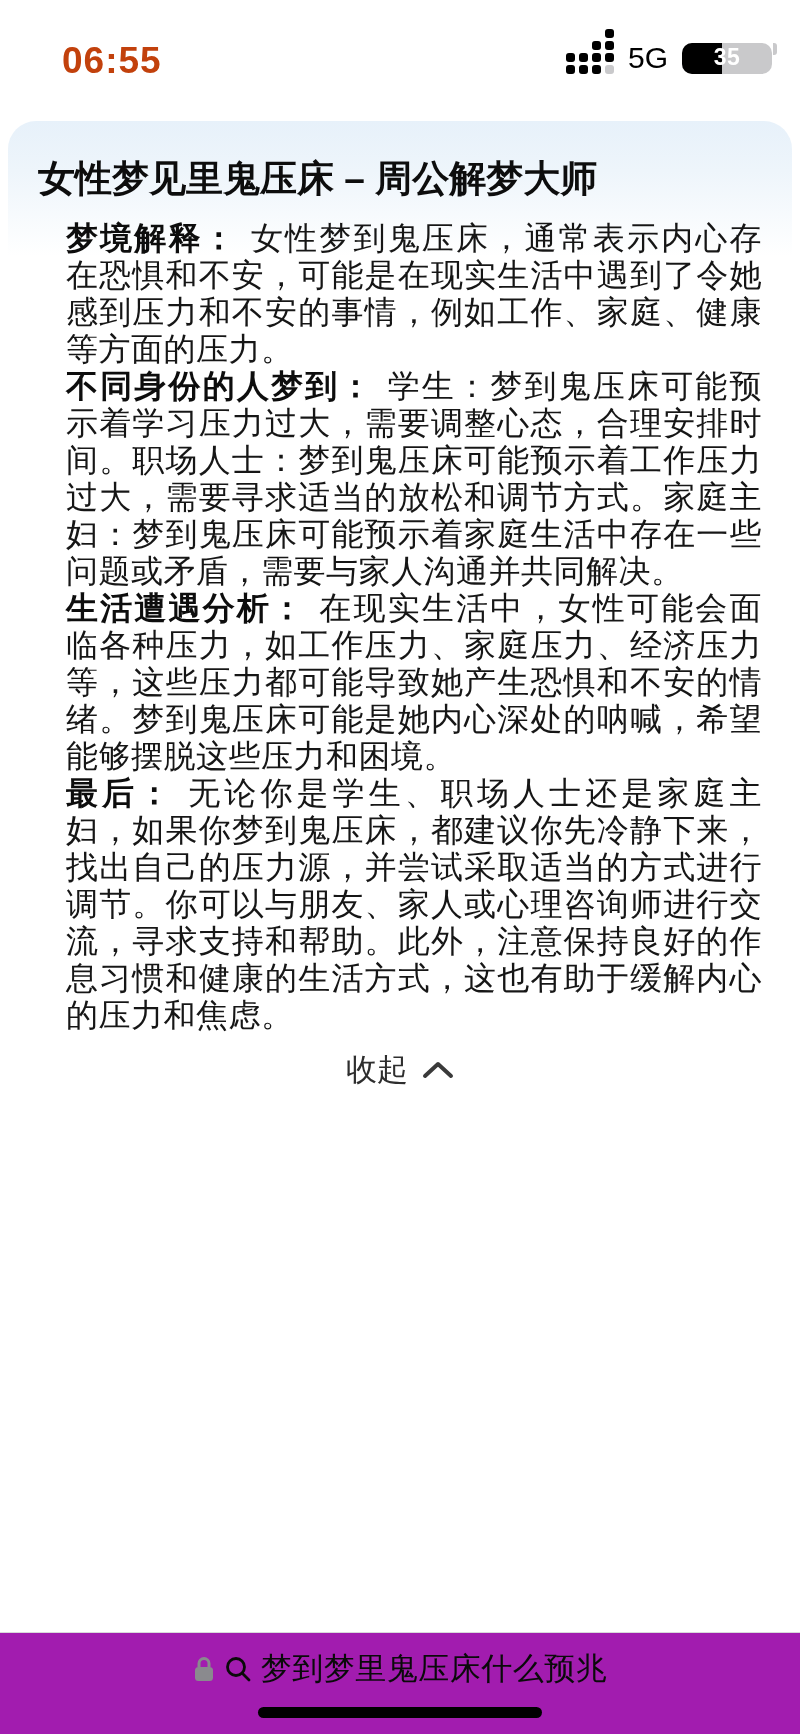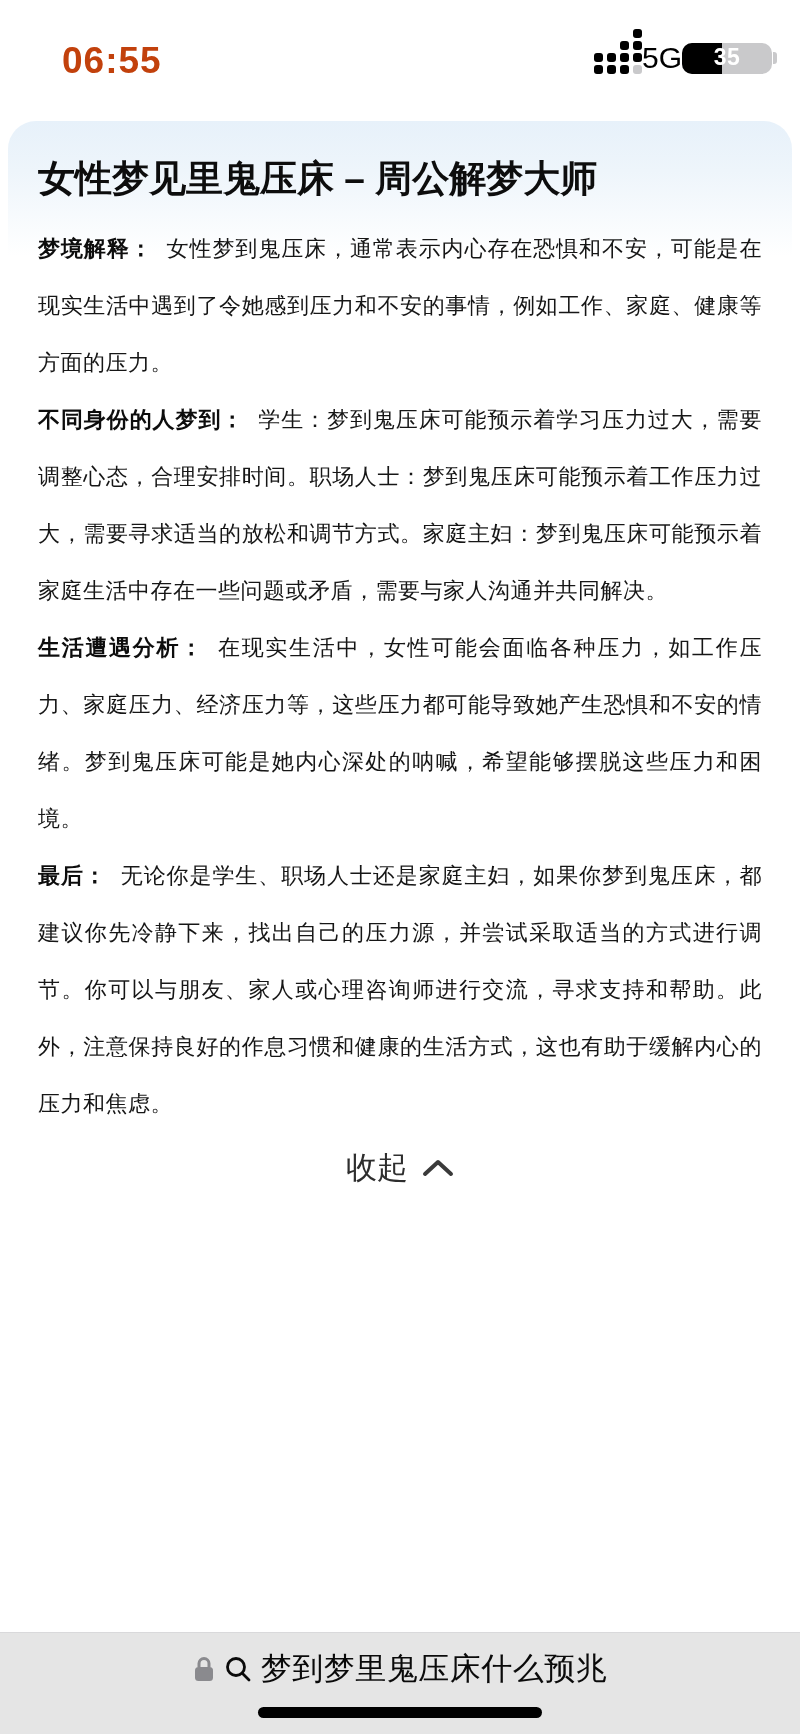--- a/index.html
+++ b/index.html
@@ -16,28 +16,28 @@
   .status-bar {
     position: absolute; top: 0; left: 0; right: 0; height: 100px;
     background: #ffffff; z-index: 5;
   }
   .status-time {
     position: absolute; left: 62px; top: 40px;
     font-size: 37px; font-weight: 600; color: #c2410c; letter-spacing: 1px;
   }
   .status-right {
     position: absolute; right: 22px; top: 40px;
-    display: flex; align-items: center; height: 36px;
+    display: flex; align-items: center; gap: 14px; height: 36px;
   }
   .signal { display: flex; align-items: flex-end; gap: 4px; height: 32px; }
   .sig-col { display: flex; flex-direction: column; gap: 3px; }
   .sig-dot { width: 9px; height: 9px; border-radius: 3px; background: #000; }
   .sig-dot.dim { background: #c9c9cb; }
   .net-label { font-size: 30px; font-weight: 500; color: #000; }
-  .battery { position: relative; width: 96px; height: 31px; display: flex; align-items: center; }
+  .battery { position: relative; width: 96px; height: 31px; display: flex; align-items: flex-start; }
   .battery-body {
     position: relative; width: 90px; height: 31px; border-radius: 10px;
     background: #c9c9cb; overflow: hidden;
   }
   .battery-fill { position: absolute; left: 0; top: 0; bottom: 0; width: 44%; background: #000; }
   .battery-num {
     position: absolute; left: 0; right: 0; top: 50%; transform: translateY(-52%);
     text-align: center; font-size: 23px; font-weight: 700; color: #fff; letter-spacing: 0.5px;
   }
   .battery-cap { width: 4px; height: 12px; margin-left: 1px; border-radius: 0 3px 3px 0; background: #c9c9cb; }
@@ -48,36 +48,36 @@
     border-radius: 28px 28px 0 0;
     background: linear-gradient(180deg, #e7f1fa 0%, #eef5fb 50px, #ffffff 135px);
     padding: 34px 30px 10px 30px;
     z-index: 1;
   }
   .card-title {
     font-size: 37px; line-height: 48px; font-weight: 700; color: #0d0d0d;
     margin-bottom: 17px;
   }
   .para {
-    font-size: 22px; line-height: 57px; color: #161616;
-    text-align: justify; letter-spacing: 0.5px;
+    font-size: 32px; line-height: 37px; color: #161616;
+    text-align: justify; letter-spacing: 0.5px; margin-left: 28px;
   }
   .para b { font-weight: 700; color: #0d0d0d; margin-right: 14px; }
 
   .collapse-row {
     margin-top: 12px; height: 48px;
     display: flex; align-items: center; justify-content: center; gap: 14px;
     font-size: 31px; color: #2e2e2e; cursor: pointer;
   }
   .chevron-up { display: block; }
 
   
   .bottom-bar {
     position: absolute; left: 0; right: 0; top: 1632px; height: 102px;
-    background: #e5e5e5; border-top: 1px solid #d9d9db; z-index: 10;
+    background: #a21caf; border-top: 1px solid #d9d9db; z-index: 10;
   }
   .bar-content {
     height: 72px; display: flex; align-items: center; justify-content: center; gap: 9px;
   }
   .lock-icon, .search-icon { display: block; }
   .search-query { font-size: 31px; color: #0a0a0a; letter-spacing: 0.5px; }
   .home-indicator {
     position: absolute; left: 50%; transform: translateX(-50%); bottom: 16px;
     width: 284px; height: 11px; border-radius: 6px; background: #000;
   }

